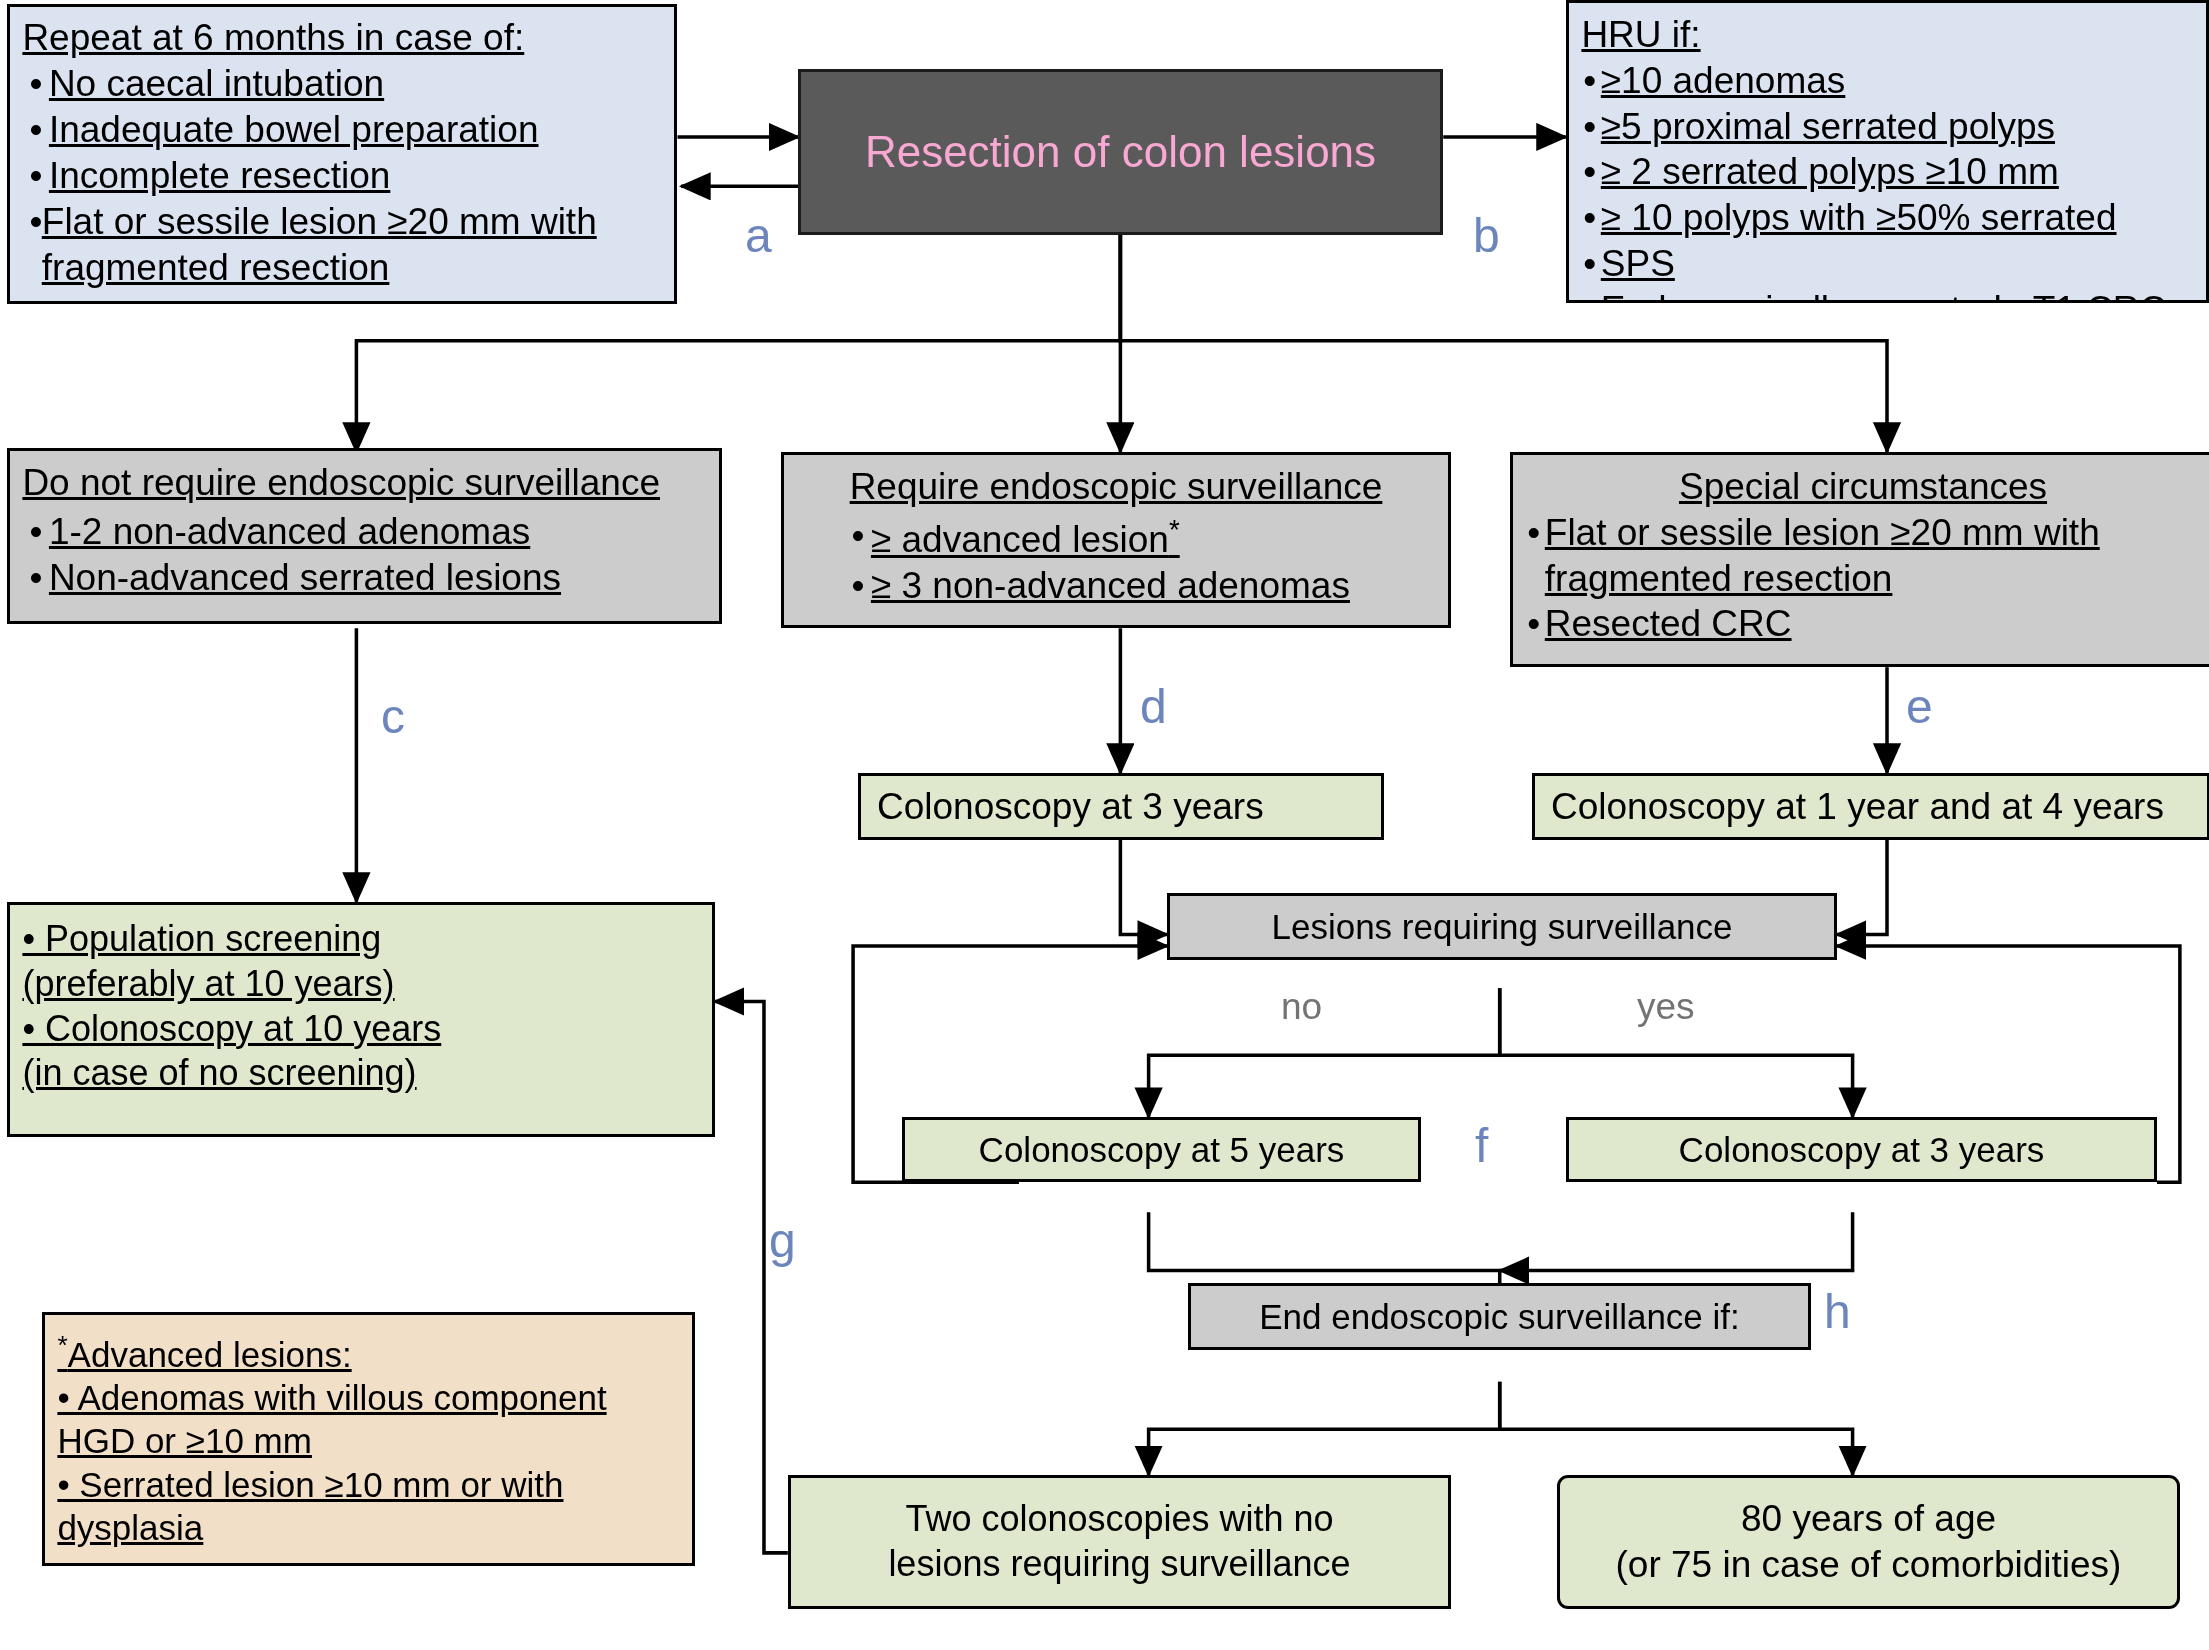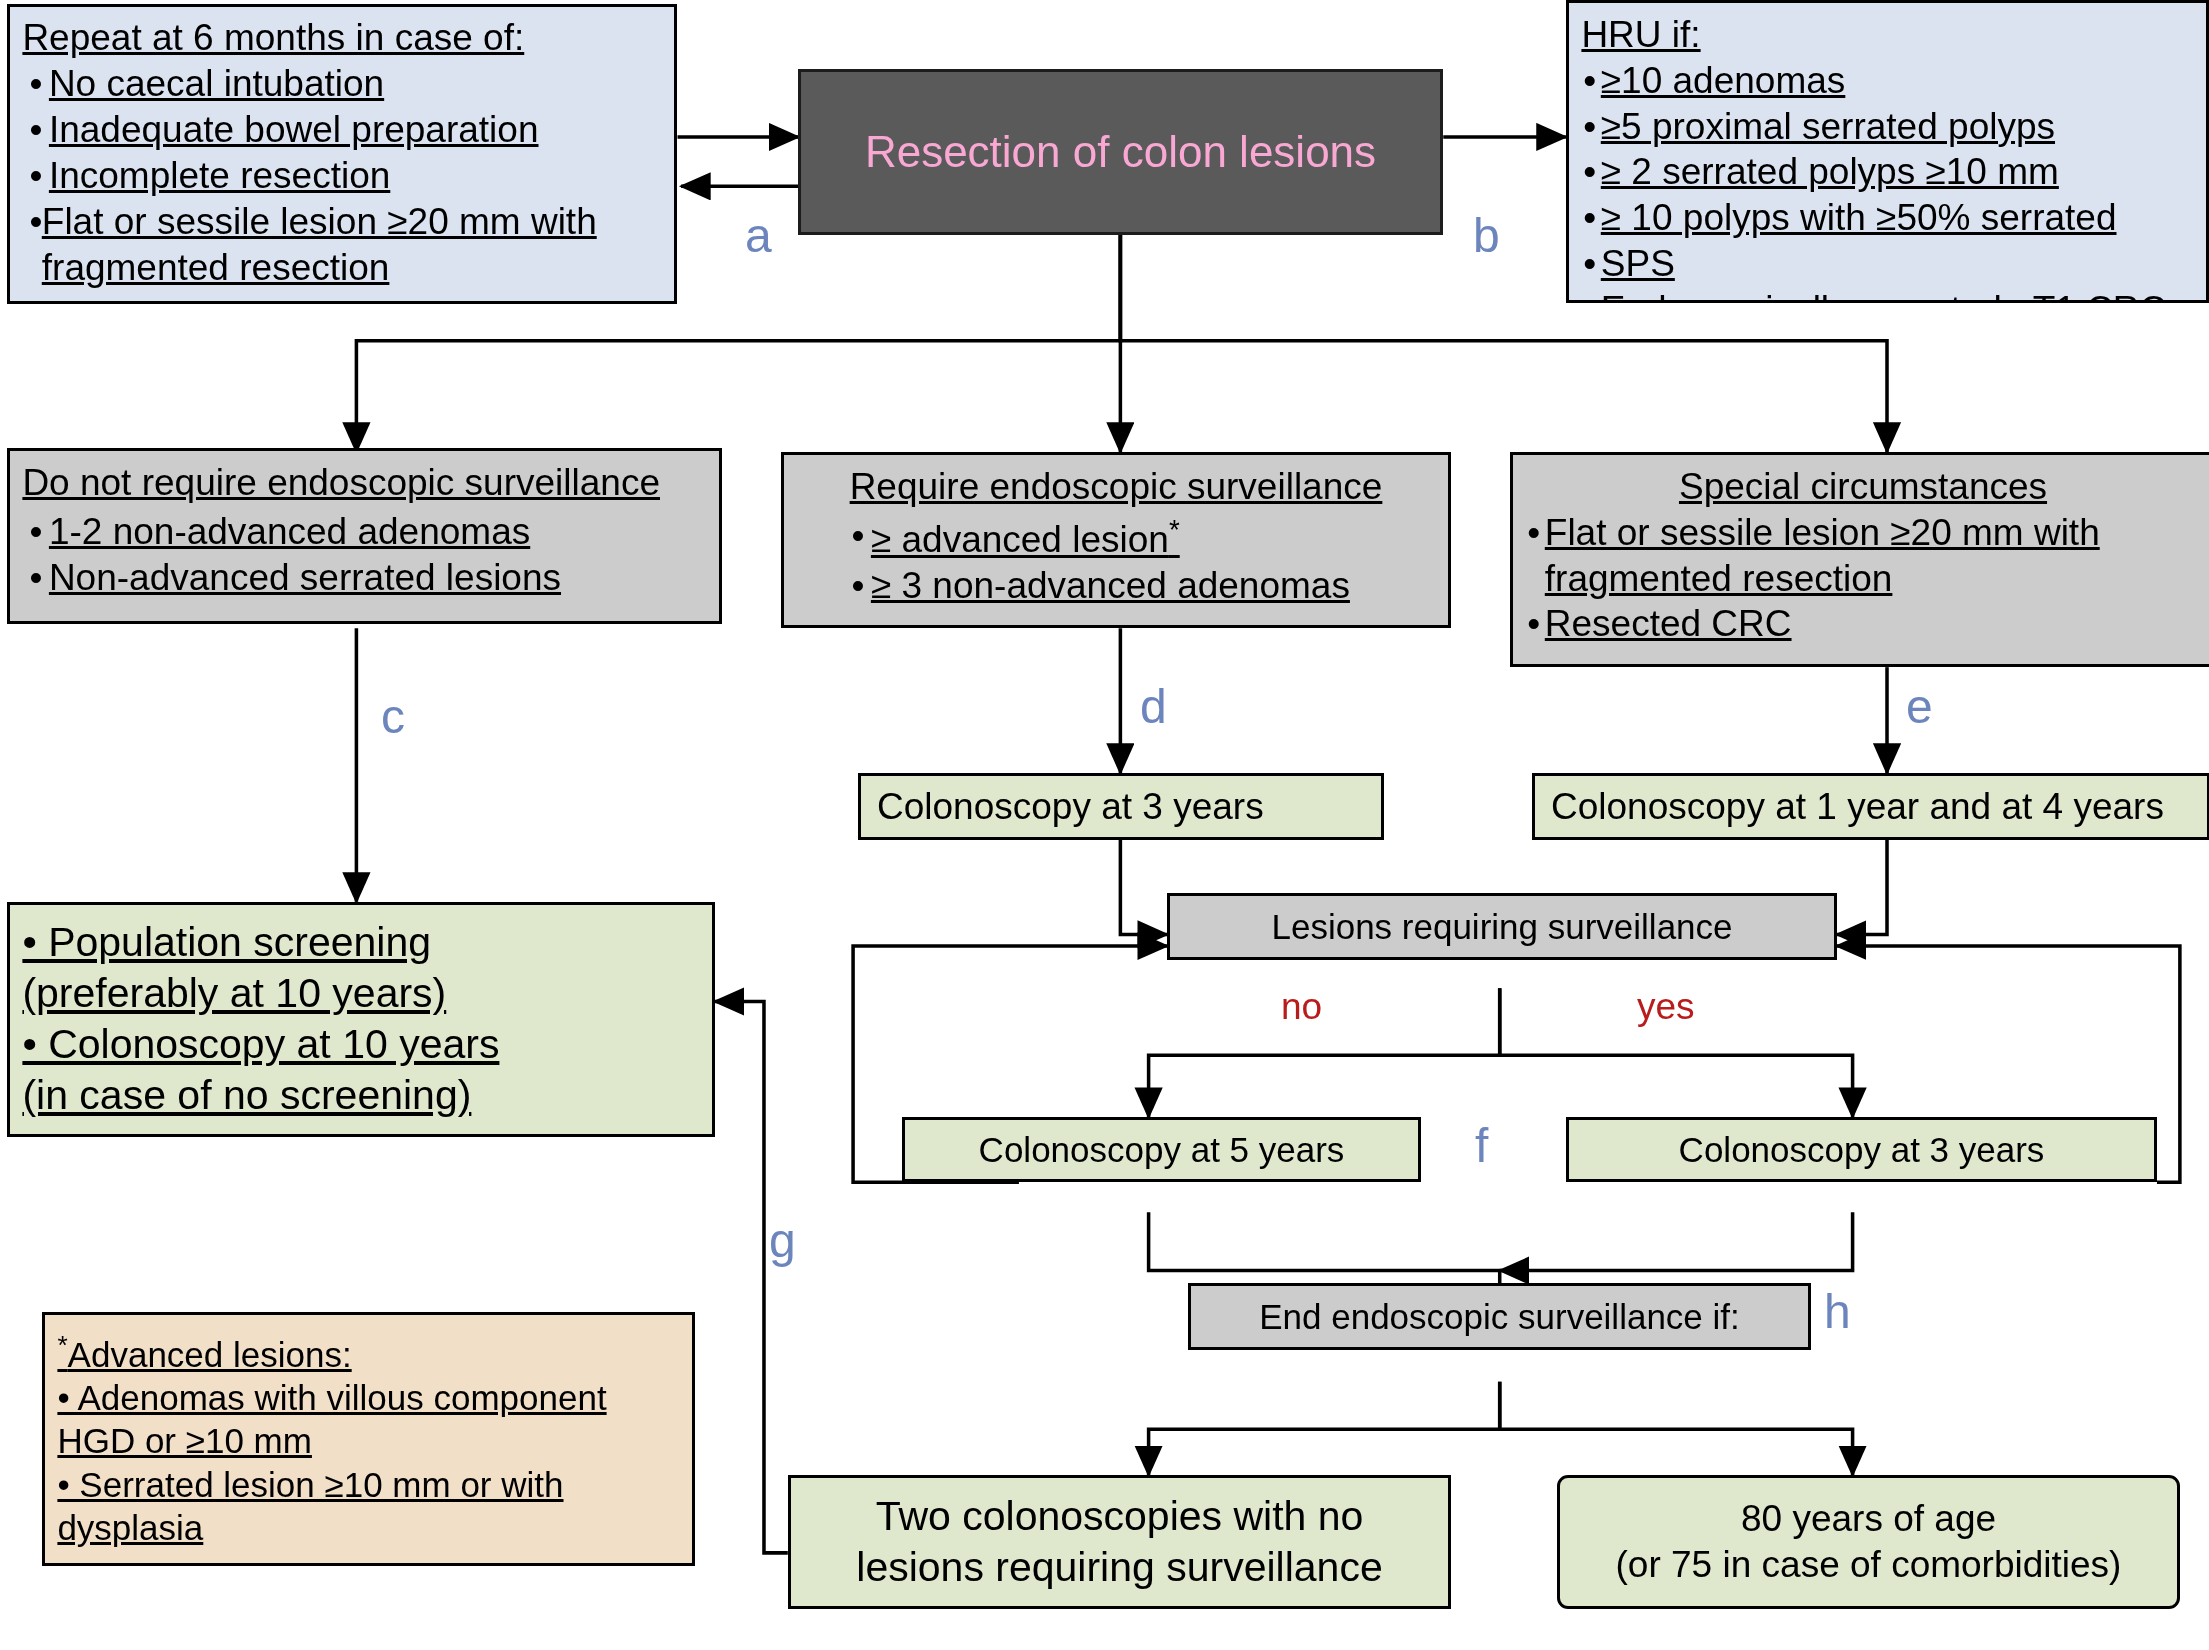--- a/index.html
+++ b/index.html
@@ -36,27 +36,27 @@
   .bullets.tight li:before{left:1.8px;}
   .letter{
     position:absolute;
     color:#6c85bd;
     font-size:48px;
     line-height:1;
     font-family:"Liberation Sans", sans-serif;
   }
   .yn{
     position:absolute;
-    color:#b91c1c;
+    color:#737373;
     font-size:37px;
     line-height:1;
   }
   .f40{font-size:35px;}
   .f42{font-size:37px;}
-  .f46{font-size:41px;}
+  .f46{font-size:36px;}
   sup.star{font-size:0.75em;vertical-align:super;}
 </style>
 </head>
 <body>
 
 <div id="stage">
 
   <svg id="wires" viewBox="0 0 2504 1871">
     <defs>
       <marker id="ar" markerWidth="10" markerHeight="10" refX="8.4" refY="4" orient="auto" markerUnits="strokeWidth">

